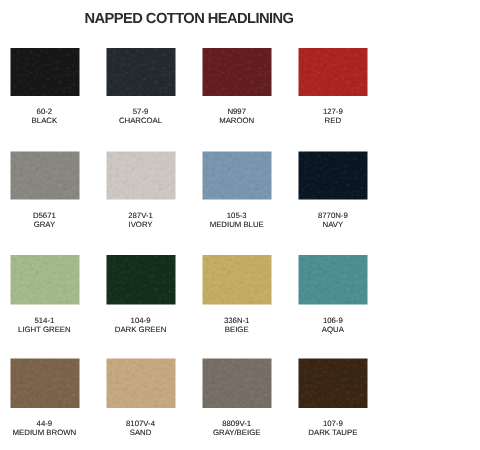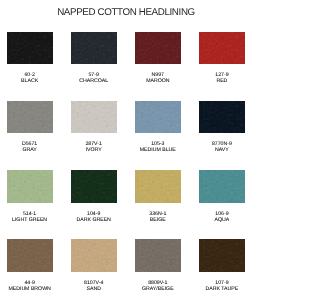--- a/index.html
+++ b/index.html
@@ -24,21 +24,21 @@
     background: #ffffff;
   }
   .title {
     opacity: 0.999;
     position: absolute;
     left: -1px;
     top: 7.6px;
     width: 254px;
     text-align: center;
     font-size: 9.8px;
-    font-weight: normal;
+    font-weight: bold;
     letter-spacing: -0.38px;
     color: #272d27;
     line-height: 1;
     white-space: nowrap;
   }
   .grid {
     position: absolute;
     left: 0;
     top: 0;
     width: 254px;

